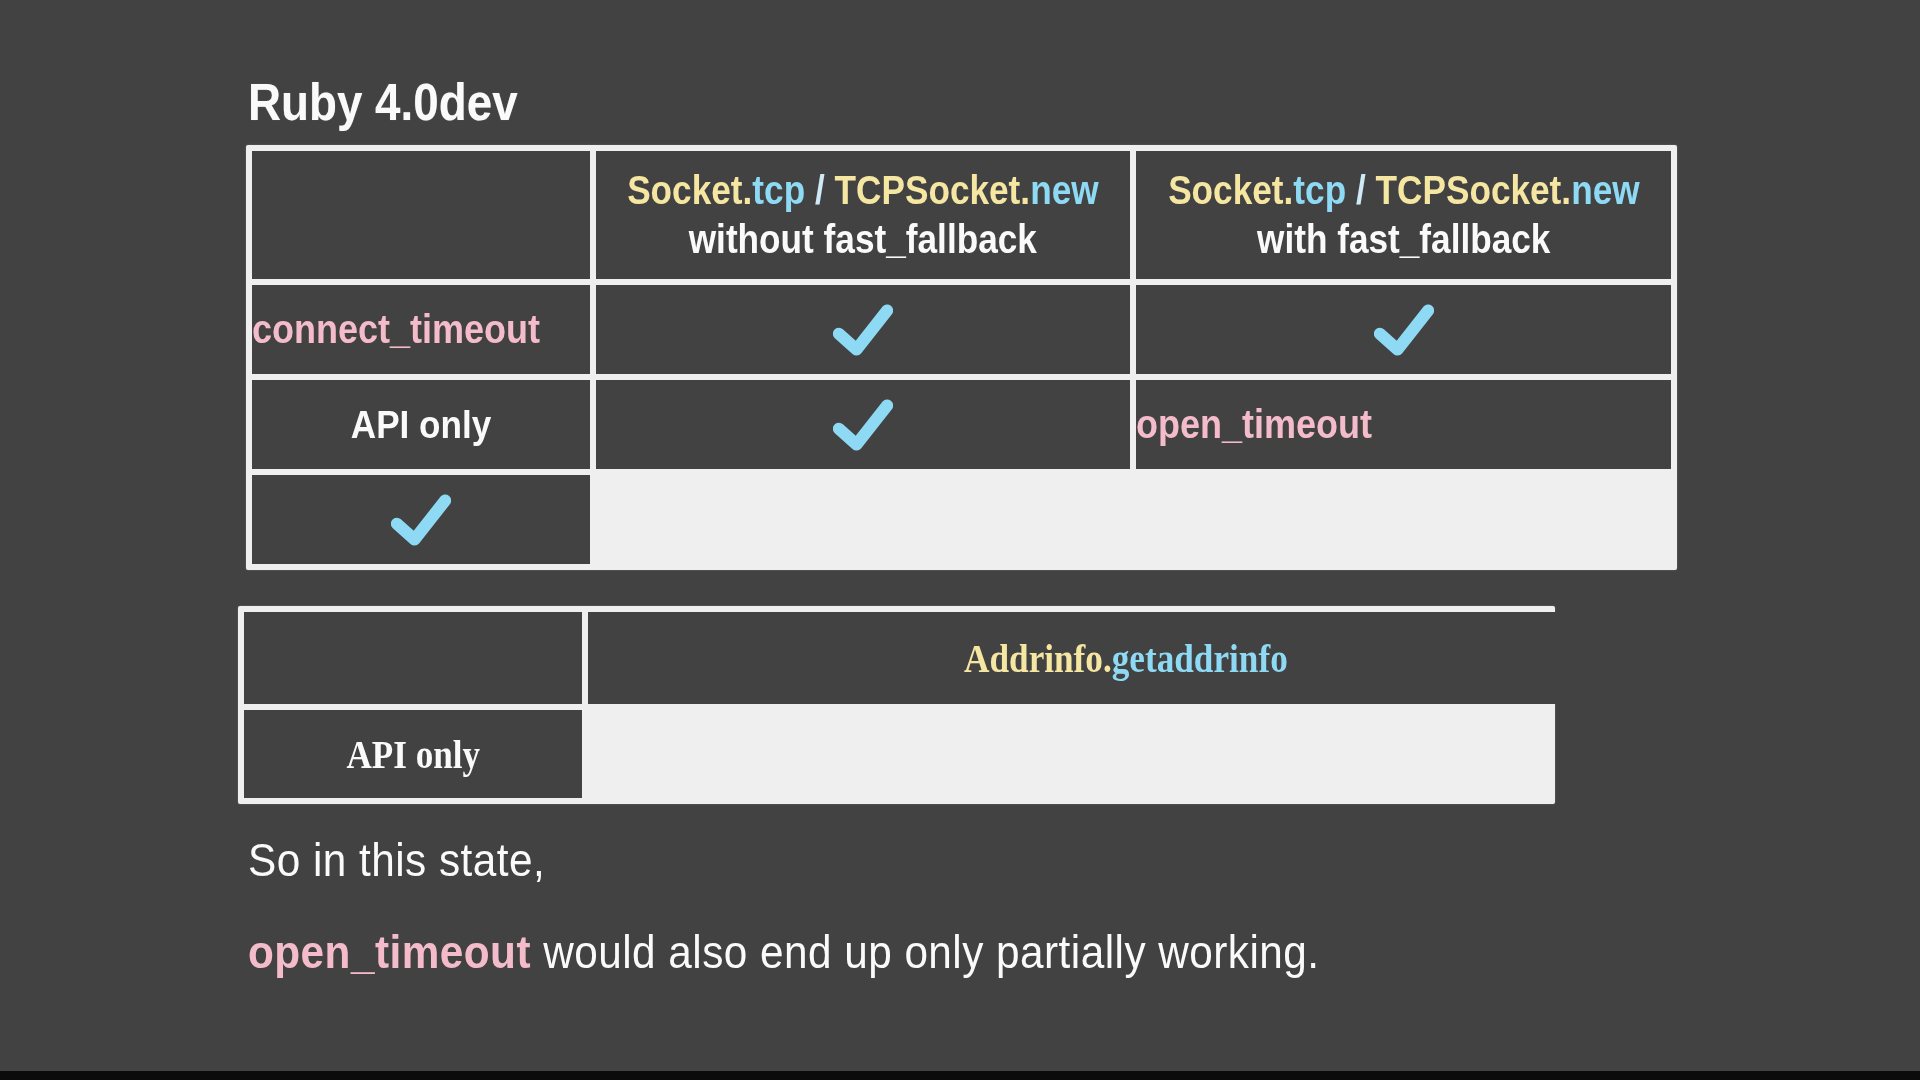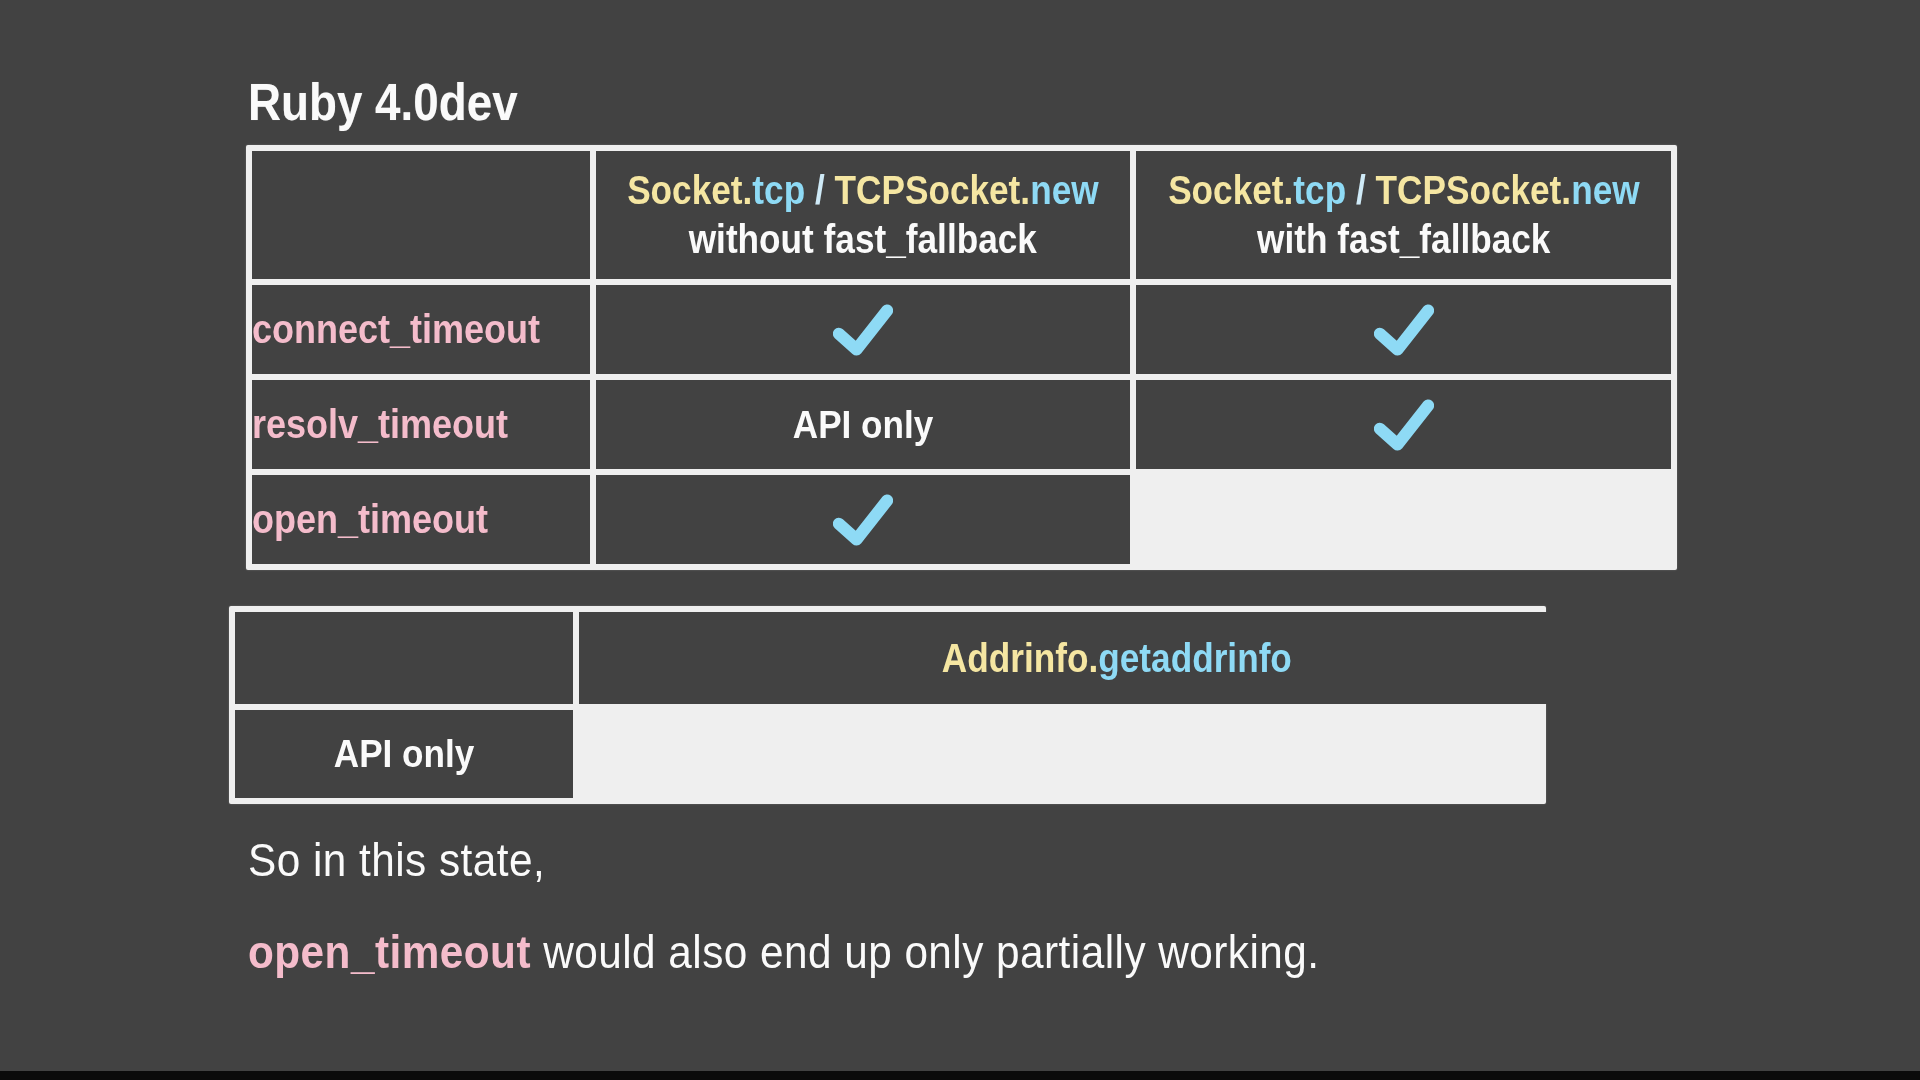--- a/index.html
+++ b/index.html
@@ -35,23 +35,24 @@
     padding:6px;gap:6px;
     border-radius:2px;
     box-shadow:0 0 2px rgba(255,255,255,0.25);
   }
   #table1{
     left:246px;top:145px;width:1431px;height:425px;
     grid-template-columns:338px 534px 535px;
     grid-template-rows:128px 89px 89px 89px;
   }
   #table2{
-    left:229px;top:606px;width:1317px;height:198px;
+    left:238px;top:606px;width:1317px;height:198px;
     grid-template-columns:338px 1075px;
     grid-template-rows:92px 88px;
+    font-family:Liberation Serif, serif;
   }
   .cell{
     background:var(--bg);
     display:flex;align-items:center;justify-content:center;
   }
   .cell.label-cell{justify-content:flex-start;}
   .cell.header-cell{flex-direction:column;gap:4px;}
   .code-line{
     font-size:40px;font-weight:bold;white-space:nowrap;
     transform:scaleX(0.88);transform-origin:center;
@@ -128,23 +129,20 @@
     <svg class="check-svg" viewBox="0 0 64 56">
         <polyline points="6,32 25,49 58,7"></polyline>
       </svg>
   </div>
   <div class="cell">
     <svg class="check-svg" viewBox="0 0 64 56">
         <polyline points="6,32 25,49 58,7"></polyline>
       </svg>
   </div>
 
-  <div class="cell label-cell">
-    <span class="row-label">resolv_timeout</span>
-  </div>
   <div class="cell">
     <span class="cell-text">API only</span>
   </div>
   <div class="cell">
     <svg class="check-svg" viewBox="0 0 64 56">
         <polyline points="6,32 25,49 58,7"></polyline>
       </svg>
   </div>
 
   <div class="cell label-cell">

